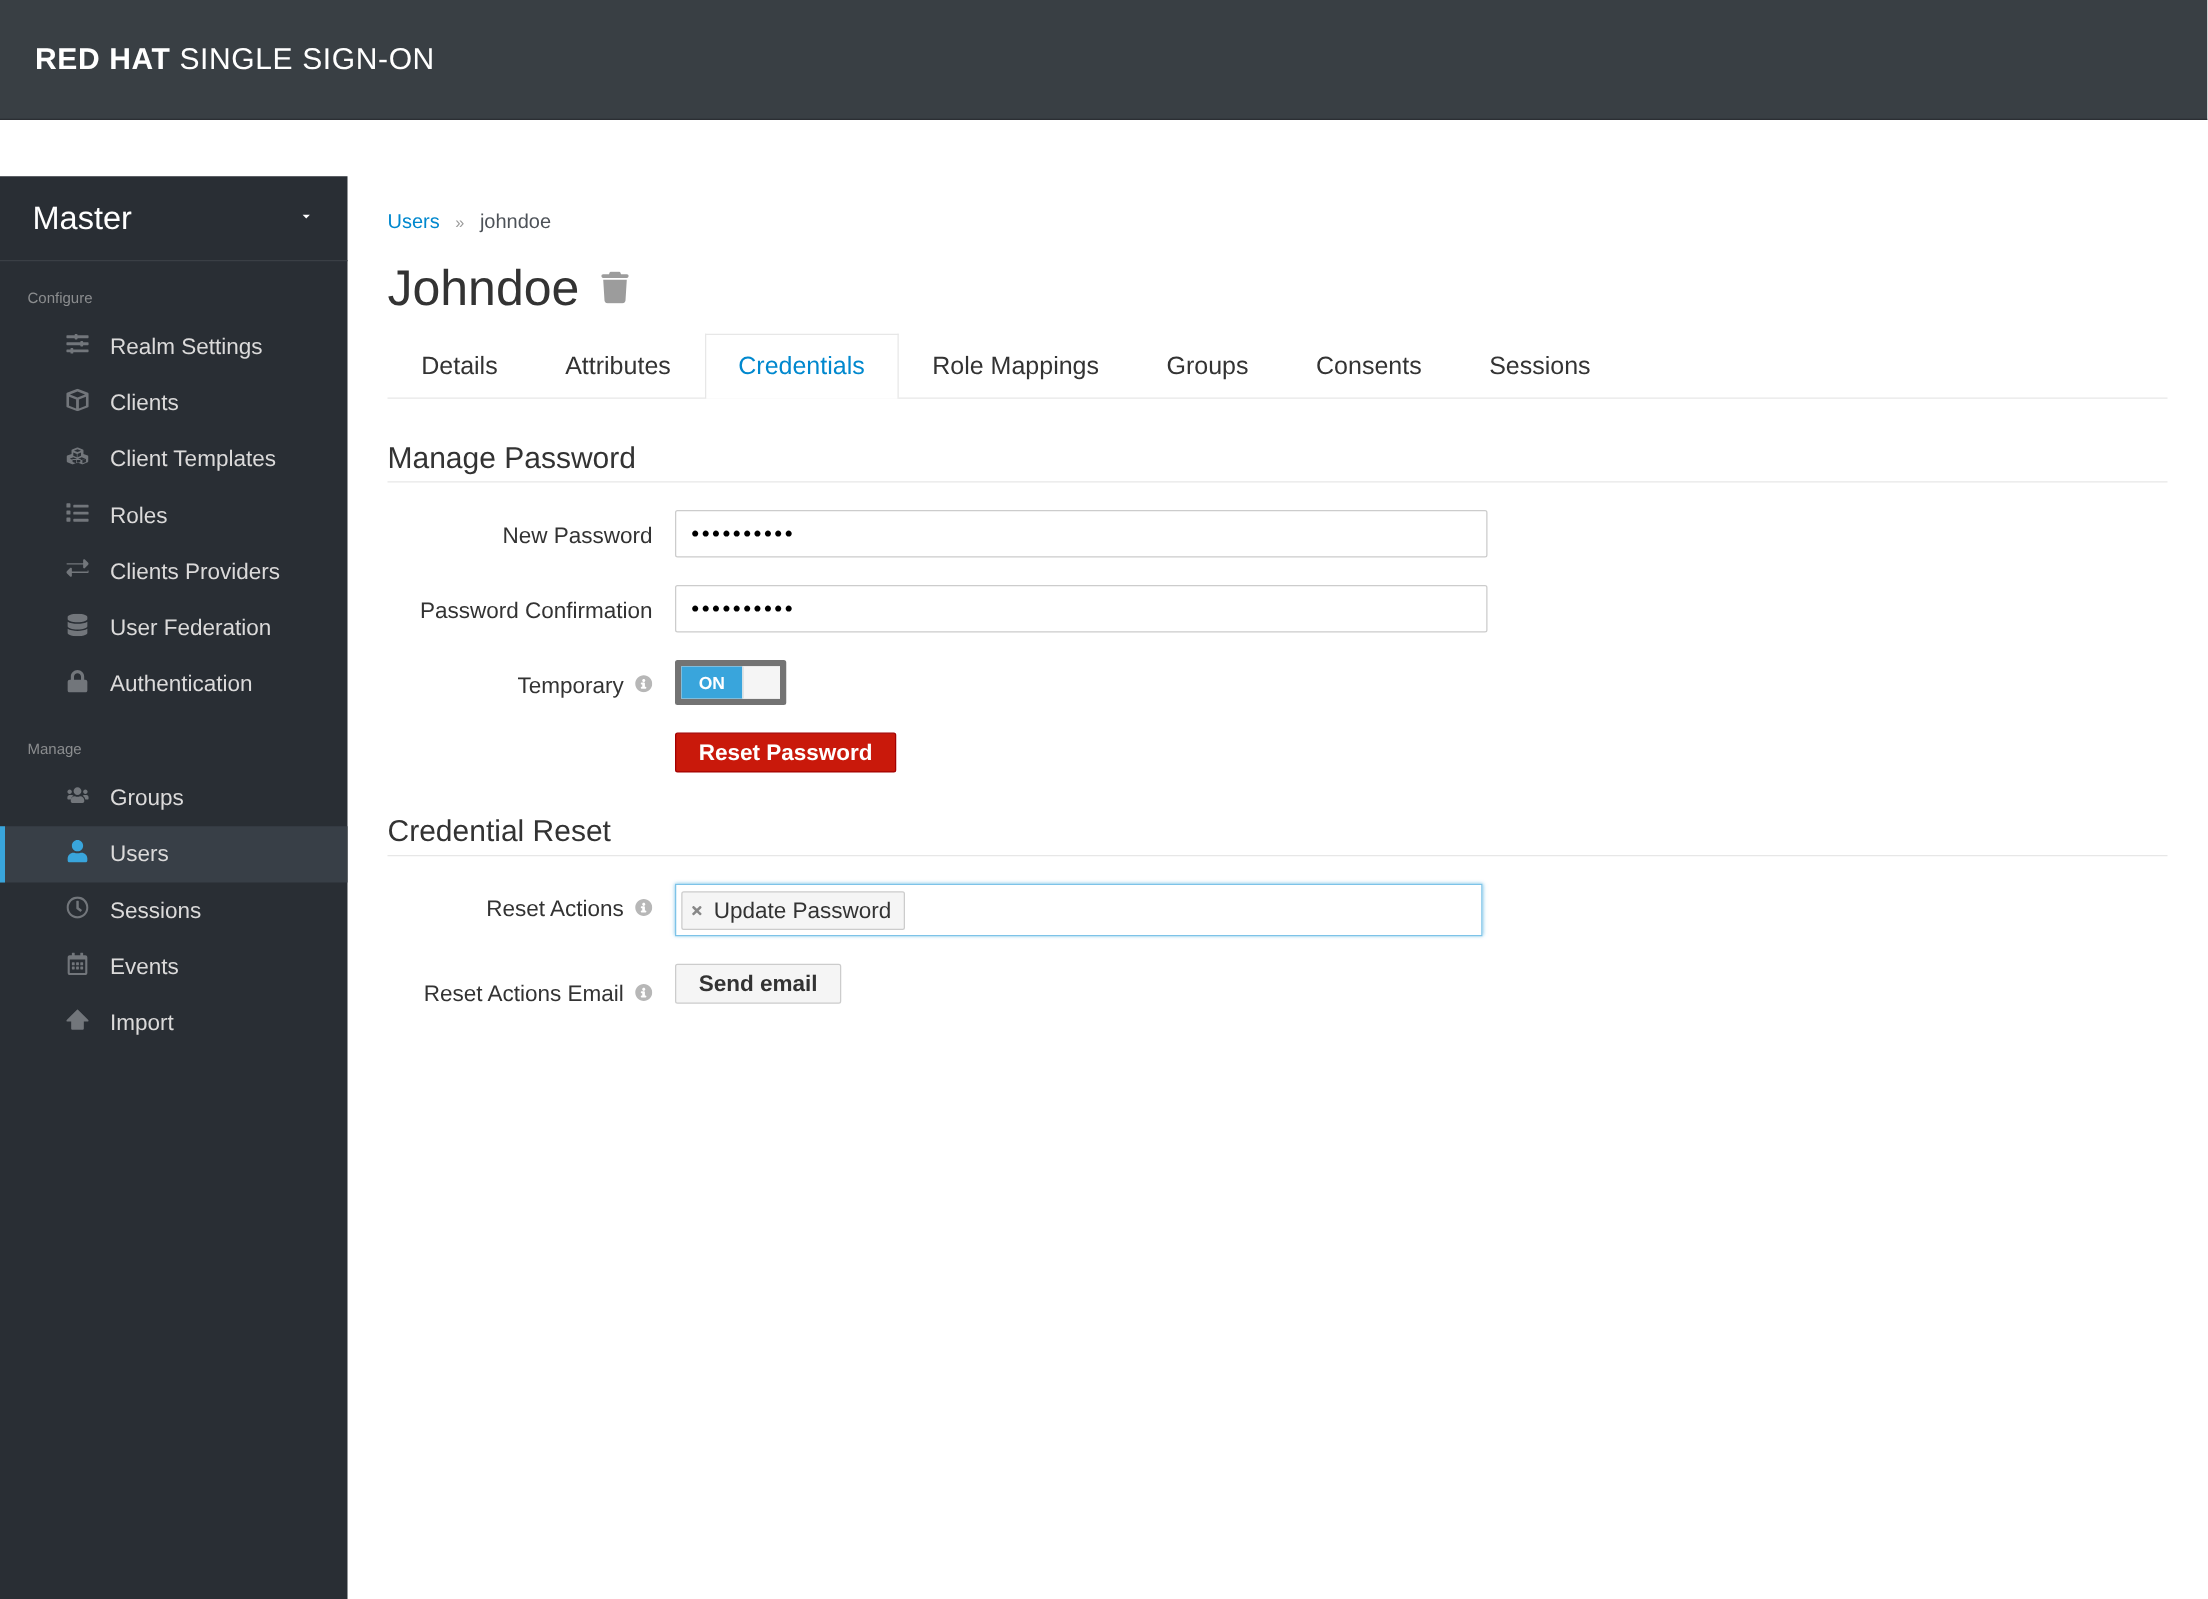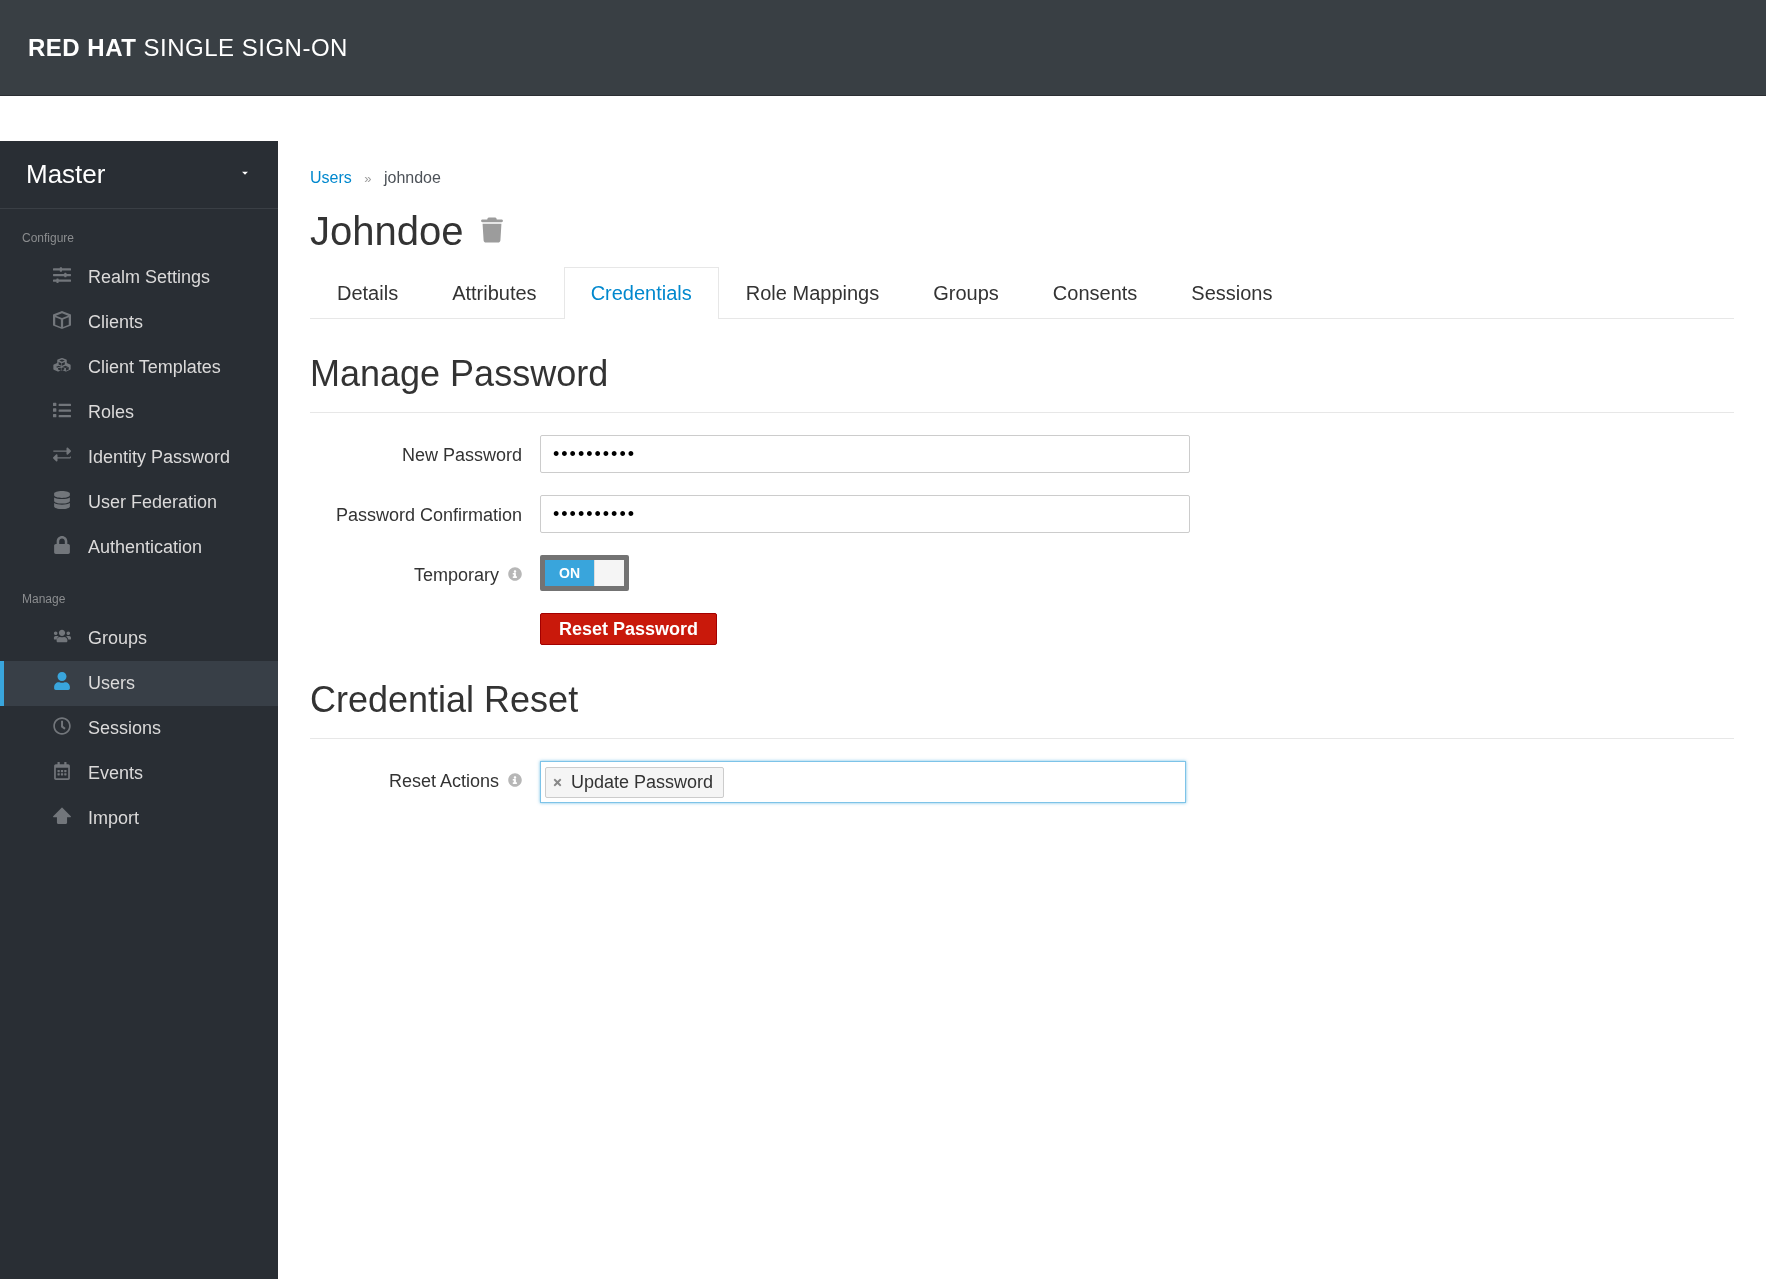--- a/index.html
+++ b/index.html
@@ -23,21 +23,21 @@
 .breadcrumb { font-size: 16px; color: #4d5258; margin-bottom: 18px; }
 .breadcrumb a { color: #0088ce; text-decoration: none; }
 .bc-sep { color: #9c9c9c; margin: 0 8px; font-size: 13px; }
 .page-title { display:flex; align-items:center; margin: 22px 0 12px 0; }
 .page-title h1 { font-size: 40px; font-weight: 400; color: #333; }
 .trash { margin-left: 18px; color: #9c9c9c; cursor: pointer; }
 .trash svg { width: 22px; height: 26px; fill: #9c9c9c; }
 .tabs { display:flex; border-bottom: 1px solid #e7e7e7; margin-top: 10px; }
 .tab { padding: 14px 26px; font-size: 20px; color: #333; cursor: pointer; border: 1px solid transparent; border-bottom: none; position: relative; top: 1px; }
 .tab.active { color: #0088ce; border-color: #e7e7e7; background: #fff; }
-h2.section { font-size: 36px; font-weight: 400; margin-top: 34px; border-bottom: 1px solid #e7e7e7; padding-bottom: 17px; }
+h2.section { font-size: 24px; font-weight: 400; margin-top: 34px; border-bottom: 1px solid #e7e7e7; padding-bottom: 4px; }
 .form-row { display:flex; align-items:flex-start; margin-top: 22px; }
 .form-label { width: 230px; text-align: right; font-size: 18px; color: #333; padding-top: 10px; padding-right: 18px; }
 .form-label .help { color:#9c9c9c; margin-left:4px; display:inline-flex; }
 .form-label .help svg { width:14px; height:14px; fill:#b7b7b7; vertical-align: middle; }
 .form-control { flex: 0 0 650px; }
 input.text { width: 650px; height: 38px; border: 1px solid #ccc; border-radius: 2px; padding: 0 12px; font-size: 18px; letter-spacing: 2px; }
 .toggle { display:inline-flex; height:36px; border:5px solid #737373; border-radius:2px; overflow:hidden; cursor:pointer; }
 .toggle .on { background:#39a5dc; color:#fff; font-weight:700; font-size:14px; display:flex; align-items:center; padding:0 14px; }
 .toggle .knob { width:30px; background:#f5f5f5; border-left:1px solid #ddd; }
 .btn { display:inline-flex; align-items:center; height:32px; padding:0 18px; font-size:18px; border-radius:2px; cursor:pointer; border:1px solid transparent; }
@@ -89,21 +89,21 @@
         <div class="nav-item">
           <span class="icon"><svg viewBox="0 0 512 512">
               <path d="M80 48H16C7 48 0 55 0 64v64c0 9 7 16 16 16h64c9 0 16-7 16-16V64c0-9-7-16-16-16zm0 160H16c-9 0-16 7-16 16v64c0 9 7 16 16 16h64c9 0 16-7 16-16v-64c0-9-7-16-16-16zm0 160H16c-9 0-16 7-16 16v64c0 9 7 16 16 16h64c9 0 16-7 16-16v-64c0-9-7-16-16-16zM496 80H176c-9 0-16 7-16 16v32c0 9 7 16 16 16h320c9 0 16-7 16-16V96c0-9-7-16-16-16zm0 160H176c-9 0-16 7-16 16v32c0 9 7 16 16 16h320c9 0 16-7 16-16v-32c0-9-7-16-16-16zm0 160H176c-9 0-16 7-16 16v32c0 9 7 16 16 16h320c9 0 16-7 16-16v-32c0-9-7-16-16-16z"></path>
             </svg></span>
           <span class="lbl">Roles</span>
         </div>
         <div class="nav-item">
           <span class="icon"><svg viewBox="0 0 512 512">
               <path d="M0 168v-16c0-13 11-24 24-24h360V64c0-21 26-32 41-17l80 80c9 9 9 25 0 34l-80 80c-15 15-41 4-41-17v-64H24c-13 0-24-11-24-24zm488 152H128v-64c0-21-26-32-41-17l-80 80c-9 9-9 25 0 34l80 80c15 15 41 4 41-17v-64h360c13 0 24-11 24-24v-16c0-13-11-24-24-24z"></path>
             </svg></span>
-          <span class="lbl">Identity Password</span>
+          <span class="lbl">Clients Providers</span>
         </div>
         <div class="nav-item">
           <span class="icon"><svg viewBox="0 0 448 512">
               <path d="M448 74v48c0 41-100 74-224 74S0 163 0 122V74C0 33 100 0 224 0s224 33 224 74zm0 108v100c0 41-100 74-224 74S0 323 0 282V182c48 33 136 48 224 48s176-15 224-48zm0 160v96c0 41-100 74-224 74S0 479 0 438v-96c48 33 136 48 224 48s176-15 224-48z"></path>
             </svg></span>
           <span class="lbl">User Federation</span>
         </div>
         <div class="nav-item">
           <span class="icon"><svg viewBox="0 0 448 512">
               <path d="M400 224h-24v-72C376 68 308 0 224 0S72 68 72 152v72H48c-27 0-48 21-48 48v192c0 27 21 48 48 48h352c27 0 48-21 48-48V272c0-27-21-48-48-48zM144 152c0-44 36-80 80-80s80 36 80 80v72H144v-72z"></path>
@@ -226,15 +226,28 @@
                 <svg viewBox="0 0 352 512">
                   <path d="M242 256l100-100c12-12 12-32 0-45l-22-22c-13-12-33-12-45 0L176 189 76 89c-12-12-32-12-45 0L9 111c-12 13-12 33 0 45l100 100L9 356c-12 12-12 32 0 45l22 22c13 12 33 12 45 0l100-100 99 100c12 12 32 12 45 0l22-22c12-13 12-33 0-45L242 256z"></path>
                 </svg>
               </span>
             <span>Update Password</span>
           </span>
         </div>
       </div>
     </div>
 
+    <div class="form-row">
+      <div class="form-label">
+        <span>Reset Actions Email</span>
+        <span class="help help-below">
+            <svg viewBox="0 0 512 512">
+              <path d="M256 8C119 8 8 119 8 256s111 248 248 248 248-111 248-248S393 8 256 8zm0 110c26 0 46 20 46 46s-20 46-46 46-46-20-46-46 20-46 46-46zm62 284H194c-13 0-24-11-24-24v-12c0-13 11-24 24-24h18v-64h-18c-13 0-24-11-24-24v-12c0-13 11-24 24-24h72c13 0 24 11 24 24v100h18c13 0 24 11 24 24v12c0 13-11 24-24 24z"></path>
+            </svg>
+          </span>
+      </div>
+      <div class="form-control">
+        <button class="btn btn-default">Send email</button>
+      </div>
+    </div>
 
   </div>
 </div>
 
 </body></html>

